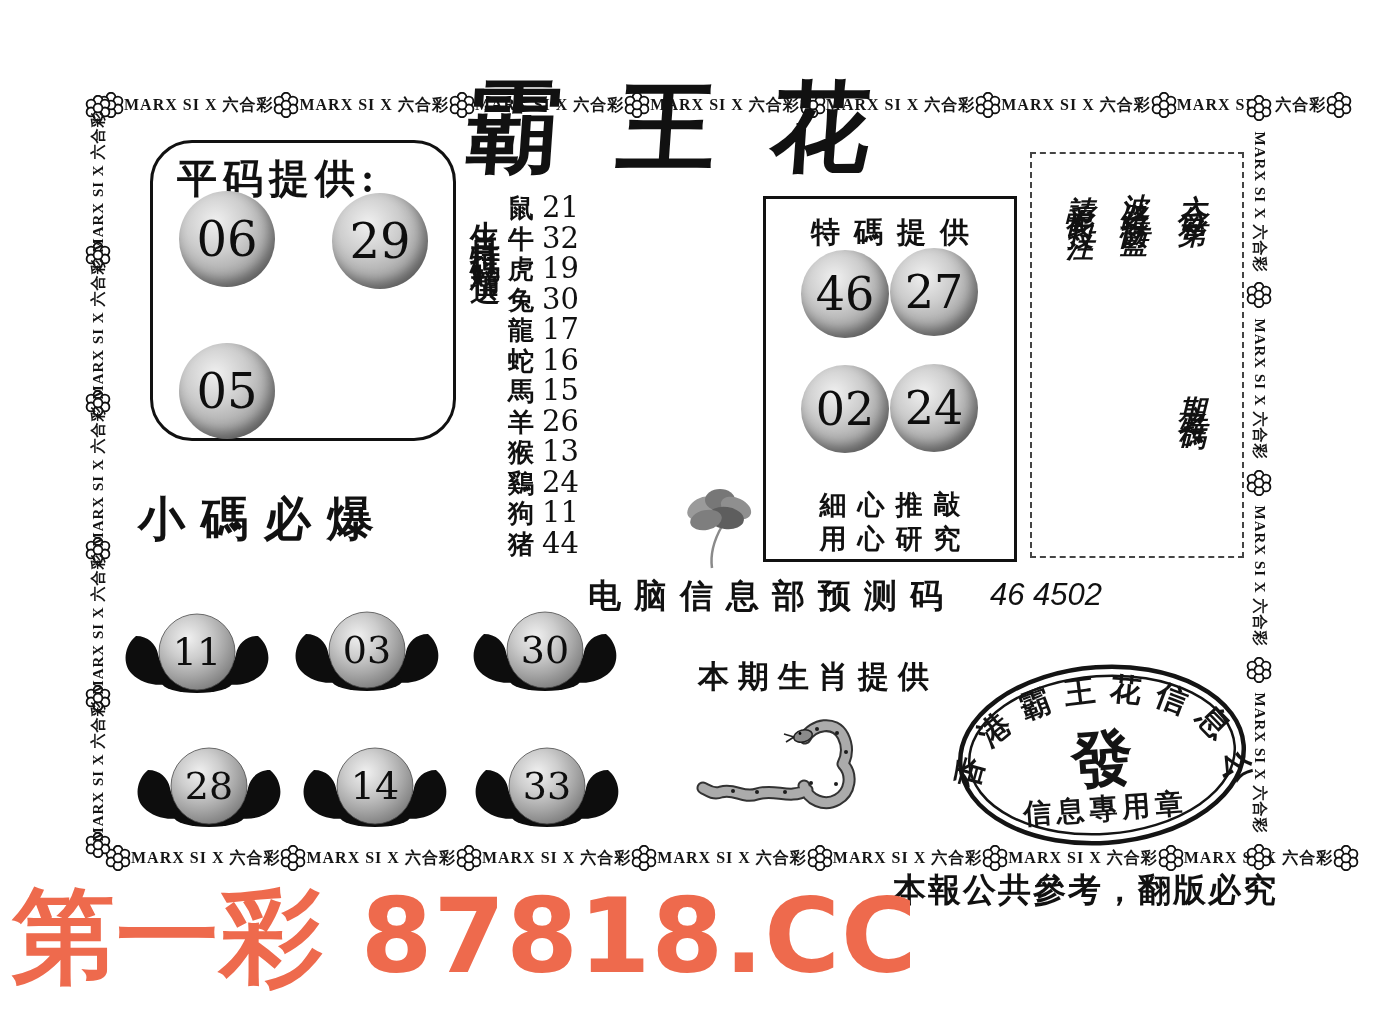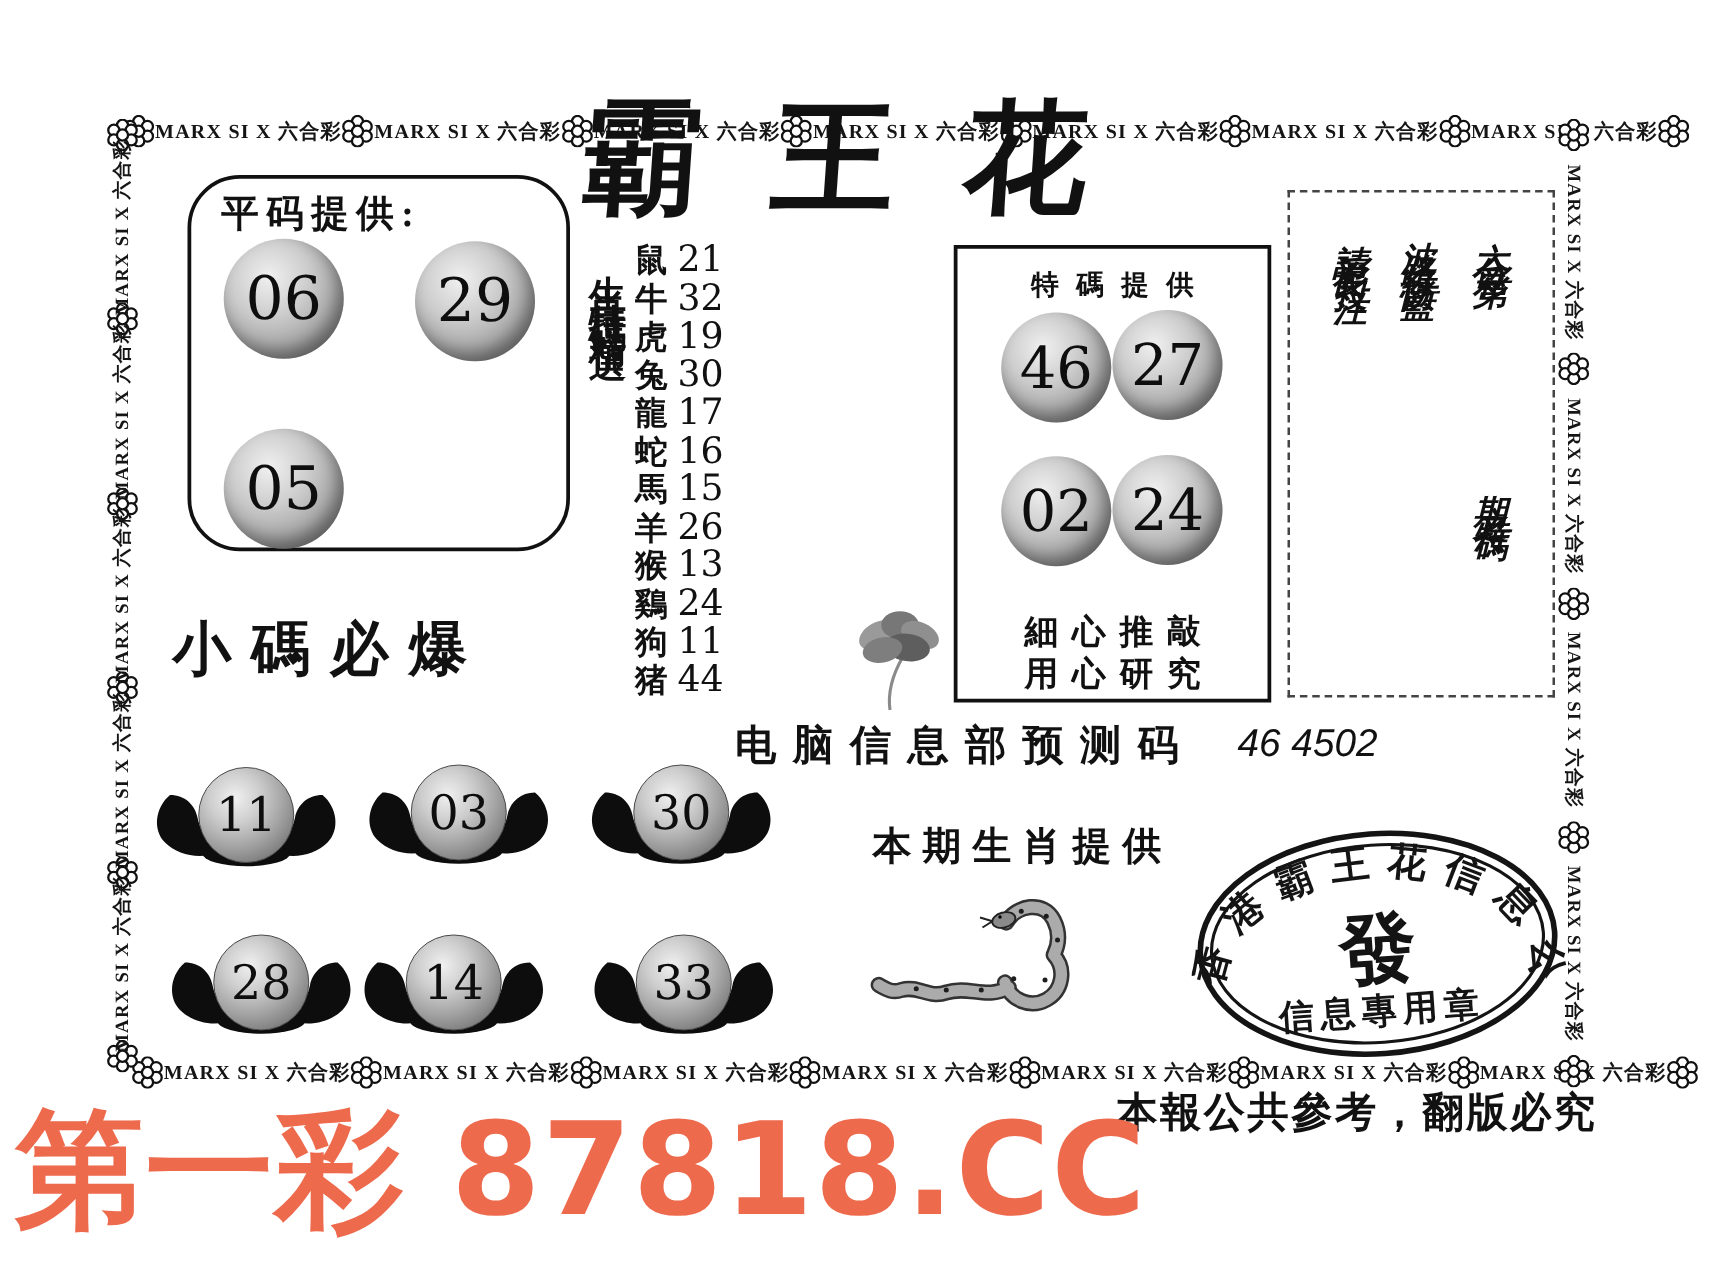--- a/index.html
+++ b/index.html
@@ -21,31 +21,31 @@
     font-weight:900;letter-spacing:56px;transform:skewX(-4deg);font-family:"DejaVu Serif",serif;white-space:nowrap;}
   
   .ball{position:absolute;border-radius:50%;display:flex;align-items:center;justify-content:center;
     background:radial-gradient(circle at 38% 32%, #f0f0f0 0%, #cdcdcd 35%, #a5a5a5 65%, #888888 85%, #707070 100%);
     box-shadow:inset -5px -7px 12px rgba(0,0,0,.35);
     font-family:"DejaVu Serif",serif;color:#0e0e0e;}
   .ball-lg{width:96px;height:96px;font-size:48px;}
   .ball-md{width:88px;height:88px;font-size:46px;}
   
   .pingma-box{position:absolute;left:150px;top:140px;width:300px;height:295px;border:3px solid #111;border-radius:42px;}
-  .pingma-title{position:absolute;left:24px;top:8px;font-size:30px;font-weight:bold;letter-spacing:6px;white-space:nowrap;}
+  .pingma-title{position:absolute;left:24px;top:8px;font-size:40px;font-weight:bold;letter-spacing:6px;white-space:nowrap;}
   
   .zside-label{position:absolute;left:464px;top:196px;writing-mode:vertical-rl;text-orientation:upright;
     font-size:30px;font-weight:900;letter-spacing:11px;}
   .zodiac-list{position:absolute;left:508px;top:190px;}
   .zrow{display:flex;align-items:baseline;height:30.5px;}
   .zanimal{display:inline-block;width:34px;font-size:26px;font-weight:900;}
   .znum{font-size:29px;font-family:"DejaVu Serif",serif;}
   
   .tema-box{position:absolute;left:763px;top:196px;width:248px;height:360px;border:3px solid #111;background:#fff;}
-  .tema-title{position:absolute;left:0;right:0;top:14px;text-align:center;font-size:22px;font-weight:900;letter-spacing:14px;text-indent:14px;}
+  .tema-title{position:absolute;left:0;right:0;top:14px;text-align:center;font-size:29px;font-weight:900;letter-spacing:14px;text-indent:14px;}
   .tema-motto{position:absolute;left:0;right:0;text-align:center;font-size:27px;font-weight:900;letter-spacing:11px;text-indent:11px;}
   
   .notice-box{position:absolute;left:1030px;top:152px;width:210px;height:402px;border:2px dashed #444;}
   .vcol{position:absolute;writing-mode:vertical-rl;text-orientation:upright;font-size:27px;font-weight:bold;letter-spacing:9px;font-style:italic;}
   
   .xiaoma-title{position:absolute;left:138px;top:488px;font-size:47px;font-weight:900;letter-spacing:16px;white-space:nowrap;}
   .ingot{position:absolute;width:150px;height:100px;}
   .ingot svg{position:absolute;left:0;top:0;}
   .ingot .num{position:absolute;left:0;width:150px;top:28px;text-align:center;font-size:38px;font-family:"DejaVu Serif",serif;color:#0e0e0e;}
   
@@ -324,21 +324,21 @@
         <use href="#ingotSym"></use>
       </svg>
     <span class="num">30</span>
   </div>
   <div class="ingot" style="left:134px;top:736px;">
     <svg width="150" height="100">
         <use href="#ingotSym"></use>
       </svg>
     <span class="num">28</span>
   </div>
-  <div class="ingot" style="left:288px;top:736px;">
+  <div class="ingot" style="left:300px;top:736px;">
     <svg width="150" height="100">
         <use href="#ingotSym"></use>
       </svg>
     <span class="num">14</span>
   </div>
   <div class="ingot" style="left:472px;top:736px;">
     <svg width="150" height="100">
         <use href="#ingotSym"></use>
       </svg>
     <span class="num">33</span>

